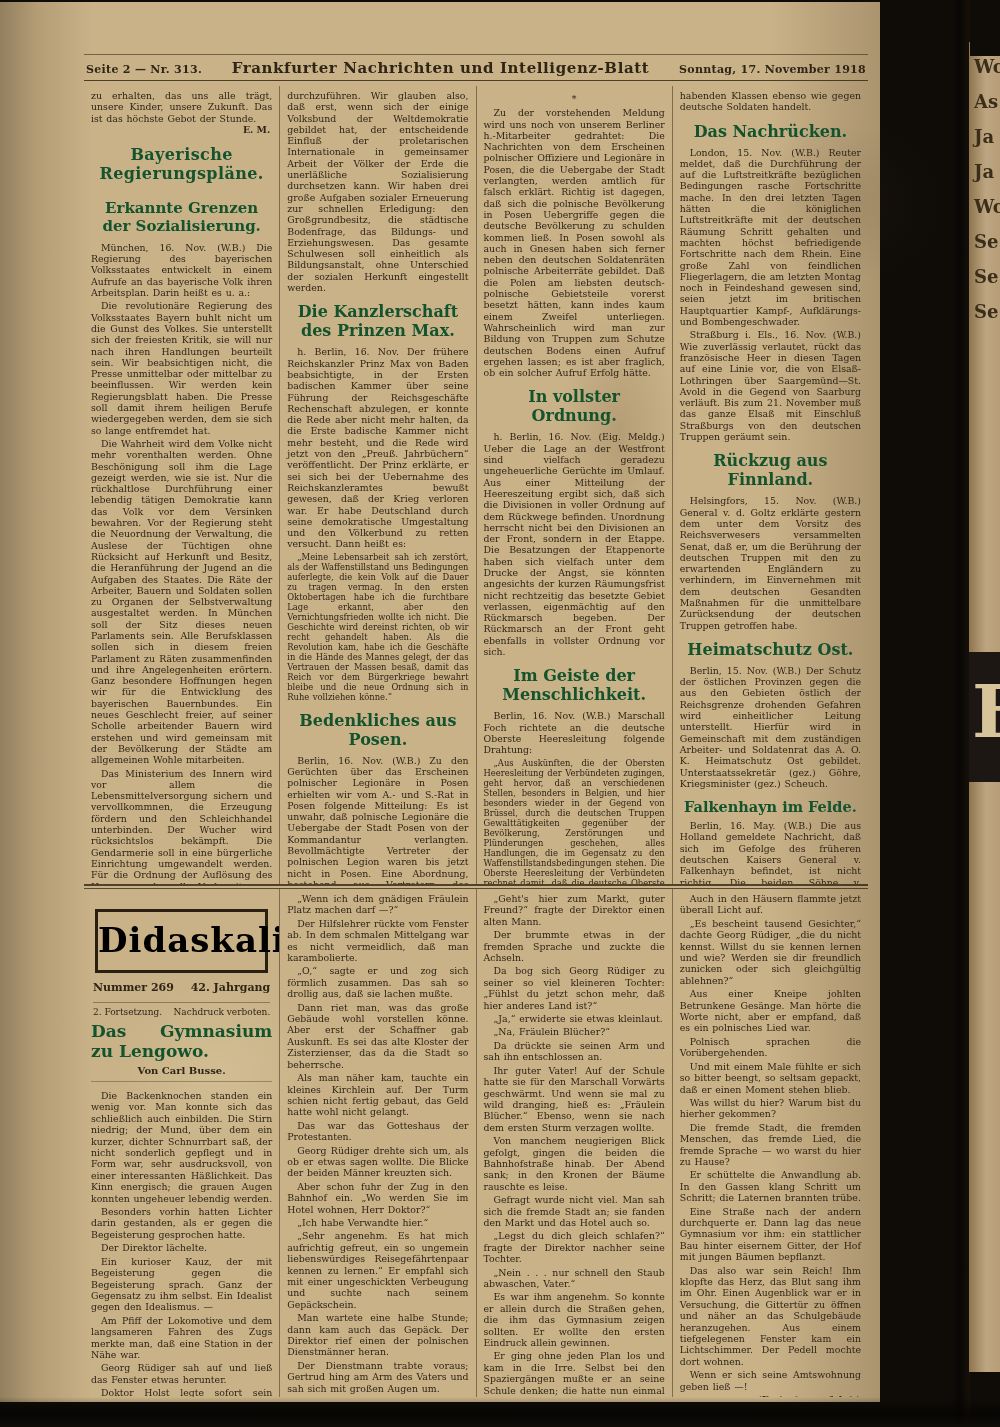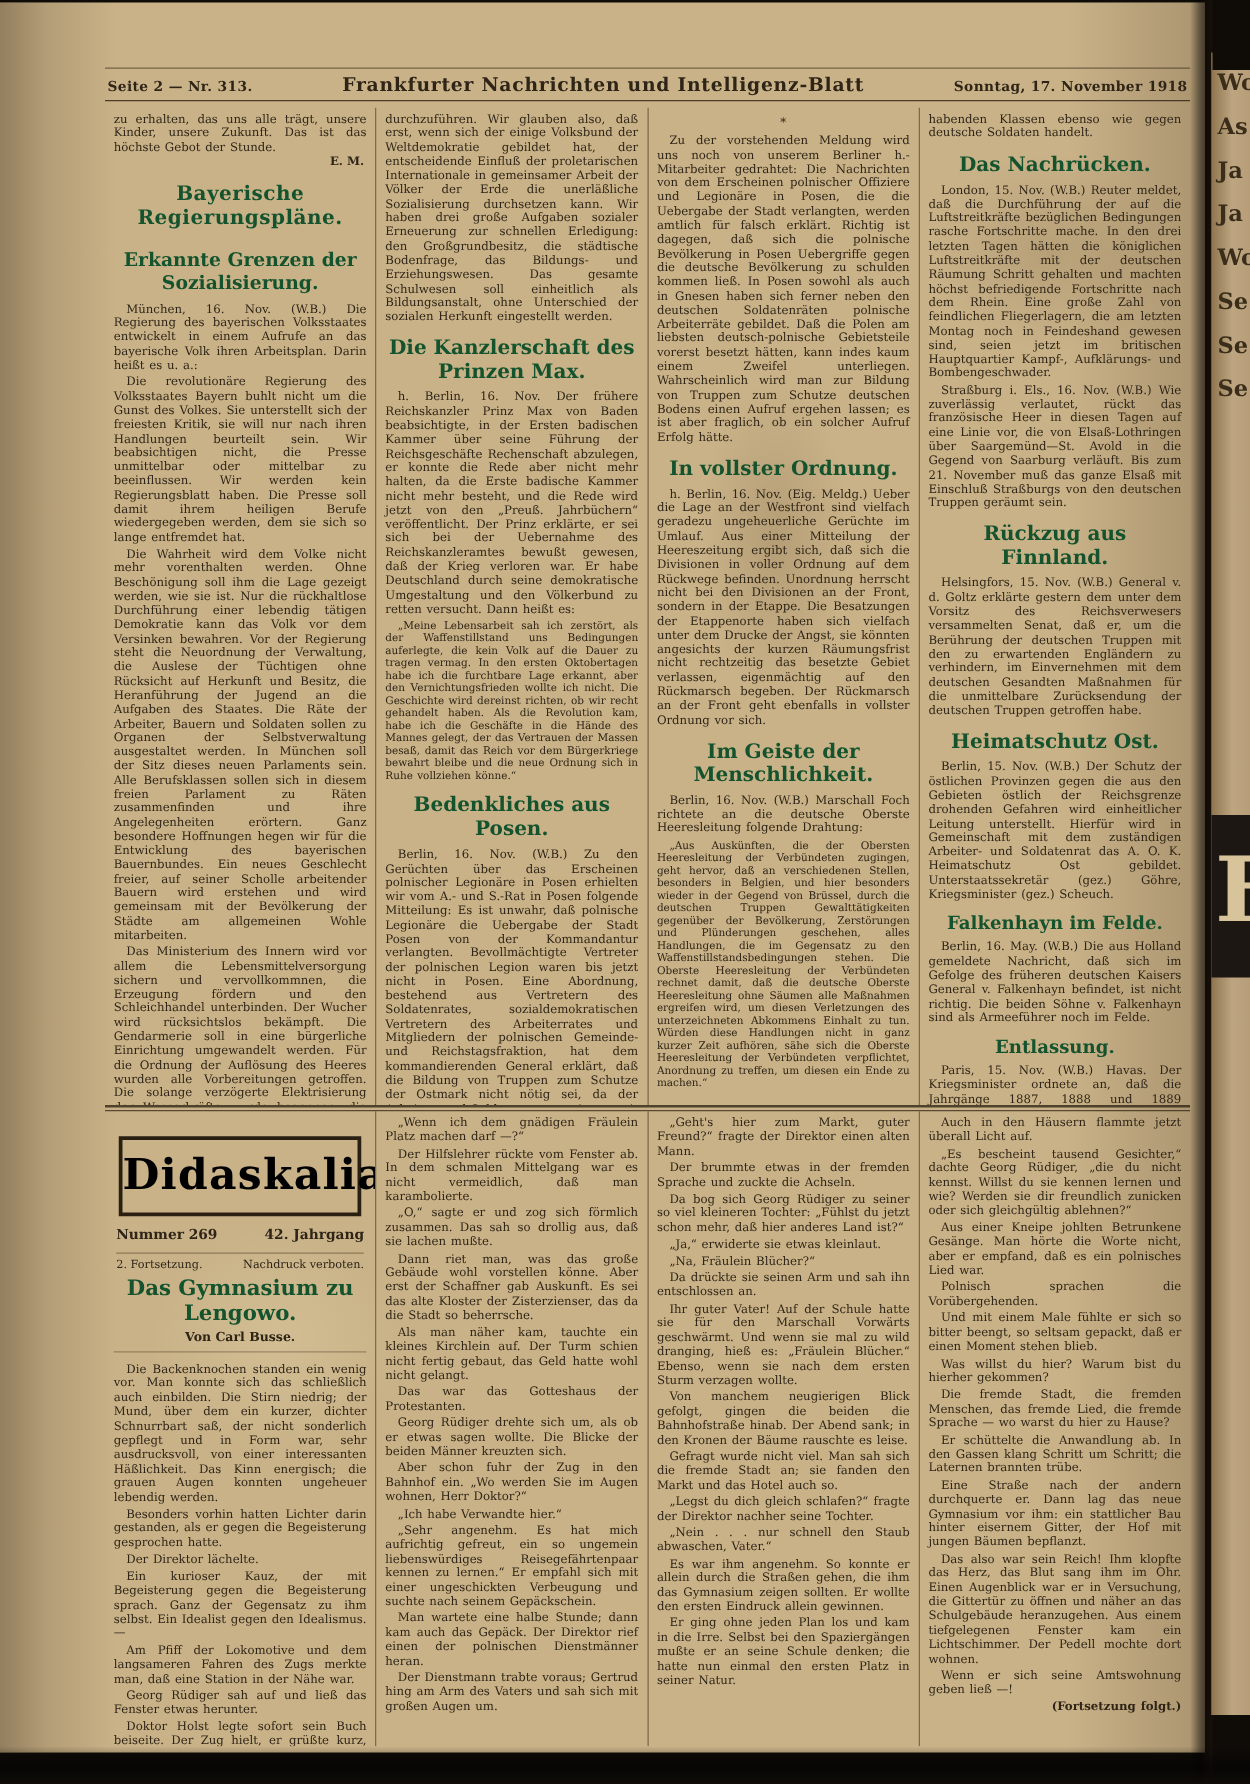--- a/index.html
+++ b/index.html
@@ -1,18 +1,18 @@
 <!DOCTYPE html>
 <html><head>
 <meta charset="utf-8">
 <style>
   html,body{margin:0;padding:0;background:#0f0c08;}
   .photo{position:relative;width:1000px;height:1427px;background:#0f0c08;overflow:hidden;
          font-family:"DejaVu Serif", serif;}
-  .sheet{position:absolute;left:0;top:2px;width:964px;height:1400px;color:#2f2517;
+  .sheet{position:absolute;left:0;top:2px;width:880px;height:1400px;color:#2f2517;
     background:
       radial-gradient(ellipse 340px 220px at 18% 30%, rgba(255,244,214,.20), rgba(0,0,0,0) 70%),
       radial-gradient(ellipse 420px 300px at 55% 62%, rgba(90,64,34,.10), rgba(0,0,0,0) 70%),
       radial-gradient(ellipse 260px 520px at 97% 45%, rgba(70,48,22,.28), rgba(0,0,0,0) 75%),
       radial-gradient(ellipse 500px 160px at 40% 99%, rgba(80,56,26,.22), rgba(0,0,0,0) 75%),
       linear-gradient(105deg,#ab8f65 0%,#c6af85 5%,#cdb88f 40%,#c9b288 72%,#b79c70 94%,#a08softy 100%);
     background-color:#c9b288;}
   .shade-left{position:absolute;left:0;top:0;width:92px;height:100%;pointer-events:none;
     background:linear-gradient(270deg, rgba(0,0,0,0), rgba(66,46,22,.16) 60%, rgba(40,28,14,.34));}
   .shade-right{position:absolute;right:0;top:0;width:110px;height:100%;pointer-events:none;
@@ -49,21 +49,21 @@
   .h-art-sm{font-size:14.5px;text-align:center;font-weight:700;margin:9px 0 5px;}
   .star{text-align:center !important;text-indent:0 !important;font-size:11px;margin:3px 0 !important;}
 
   .feuilleton{position:absolute;left:84px;right:12px;top:886px;height:508px;display:flex;
     border-top:1px solid rgba(40,28,14,.7);overflow:hidden;}
   .feuilleton .col p{font-size:9.4px;line-height:11.4px;}
   .didaskalia-box{border:3px solid #2a2012;margin:16px 4px 8px;padding:8px 0 10px;text-align:center;}
   .didaskalia-box .didas{font-size:34px;font-weight:bold;letter-spacing:1px;color:#000000;}
   .frow{display:flex;justify-content:space-between;font-weight:bold;font-size:11px;margin:2px 2px 8px;}
   .frow.small{font-size:9px;font-weight:normal;margin:0 2px 4px;border-top:1px solid rgba(50,36,18,.4);padding-top:4px;}
-  .f-title{font-size:17px;text-align:center;font-weight:700;margin:2px 0 4px;}
+  .f-title{font-size:17px;font-weight:700;margin:2px 0 4px;}
   .f-author{text-align:center;font-weight:bold;font-size:10px;margin:0 0 8px;border-bottom:1px solid rgba(50,36,18,.35);padding-bottom:5px;}
   .stain{position:absolute;pointer-events:none;}
   .st1{left:560px;top:300px;width:120px;height:260px;background:radial-gradient(ellipse at center, rgba(74,52,24,.16), rgba(0,0,0,0) 70%);}
   .st2{left:120px;top:980px;width:200px;height:180px;background:radial-gradient(ellipse at center, rgba(255,240,200,.18), rgba(0,0,0,0) 70%);}
   .st3{left:740px;top:120px;width:200px;height:160px;background:radial-gradient(ellipse at center, rgba(70,48,22,.14), rgba(0,0,0,0) 70%);}
 </style>
 </head>
 <body>
 
 <div class="photo">
@@ -156,21 +156,21 @@
 
       </div>
       <div class="col">
         <p>„Wenn ich dem gnädigen Fräulein Platz machen darf —?“</p>
         <p>Der Hilfslehrer rückte vom Fenster ab. In dem schmalen Mittelgang war es nicht vermeidlich, daß man karambolierte.</p>
         <p>„O,“ sagte er und zog sich förmlich zusammen. Das sah so drollig aus, daß sie lachen mußte.</p>
         <p>Dann riet man, was das große Gebäude wohl vorstellen könne. Aber erst der Schaffner gab Auskunft. Es sei das alte Kloster der Zisterzienser, das da die Stadt so beherrsche.</p>
         <p>Als man näher kam, tauchte ein kleines Kirchlein auf. Der Turm schien nicht fertig gebaut, das Geld hatte wohl nicht gelangt.</p>
         <p>Das war das Gotteshaus der Protestanten.</p>
         <p>Georg Rüdiger drehte sich um, als ob er etwas sagen wollte. Die Blicke der beiden Männer kreuzten sich.</p>
-        <p>Aber schon fuhr der Zug in den Bahnhof ein. „Wo werden Sie im Augen wohnen, Herr Doktor?“</p>
+        <p>Aber schon fuhr der Zug in den Bahnhof ein. „Wo werden Sie im Hotel wohnen, Herr Doktor?“</p>
         <p>„Ich habe Verwandte hier.“</p>
         <p>„Sehr angenehm. Es hat mich aufrichtig gefreut, ein so ungemein liebenswürdiges Reisegefährtenpaar kennen zu lernen.“ Er empfahl sich mit einer ungeschickten Verbeugung und suchte nach seinem Gepäckschein.</p>
         <p>Man wartete eine halbe Stunde; dann kam auch das Gepäck. Der Direktor rief einen der polnischen Dienstmänner heran.</p>
         <p>Der Dienstmann trabte voraus; Gertrud hing am Arm des Vaters und sah sich mit großen Augen um.</p>
 
       </div>
       <div class="col">
         <p>„Geht's hier zum Markt, guter Freund?“ fragte der Direktor einen alten Mann.</p>
         <p>Der brummte etwas in der fremden Sprache und zuckte die Achseln.</p>
         <p>Da bog sich Georg Rüdiger zu seiner so viel kleineren Tochter: „Fühlst du jetzt schon mehr, daß hier anderes Land ist?“</p>

